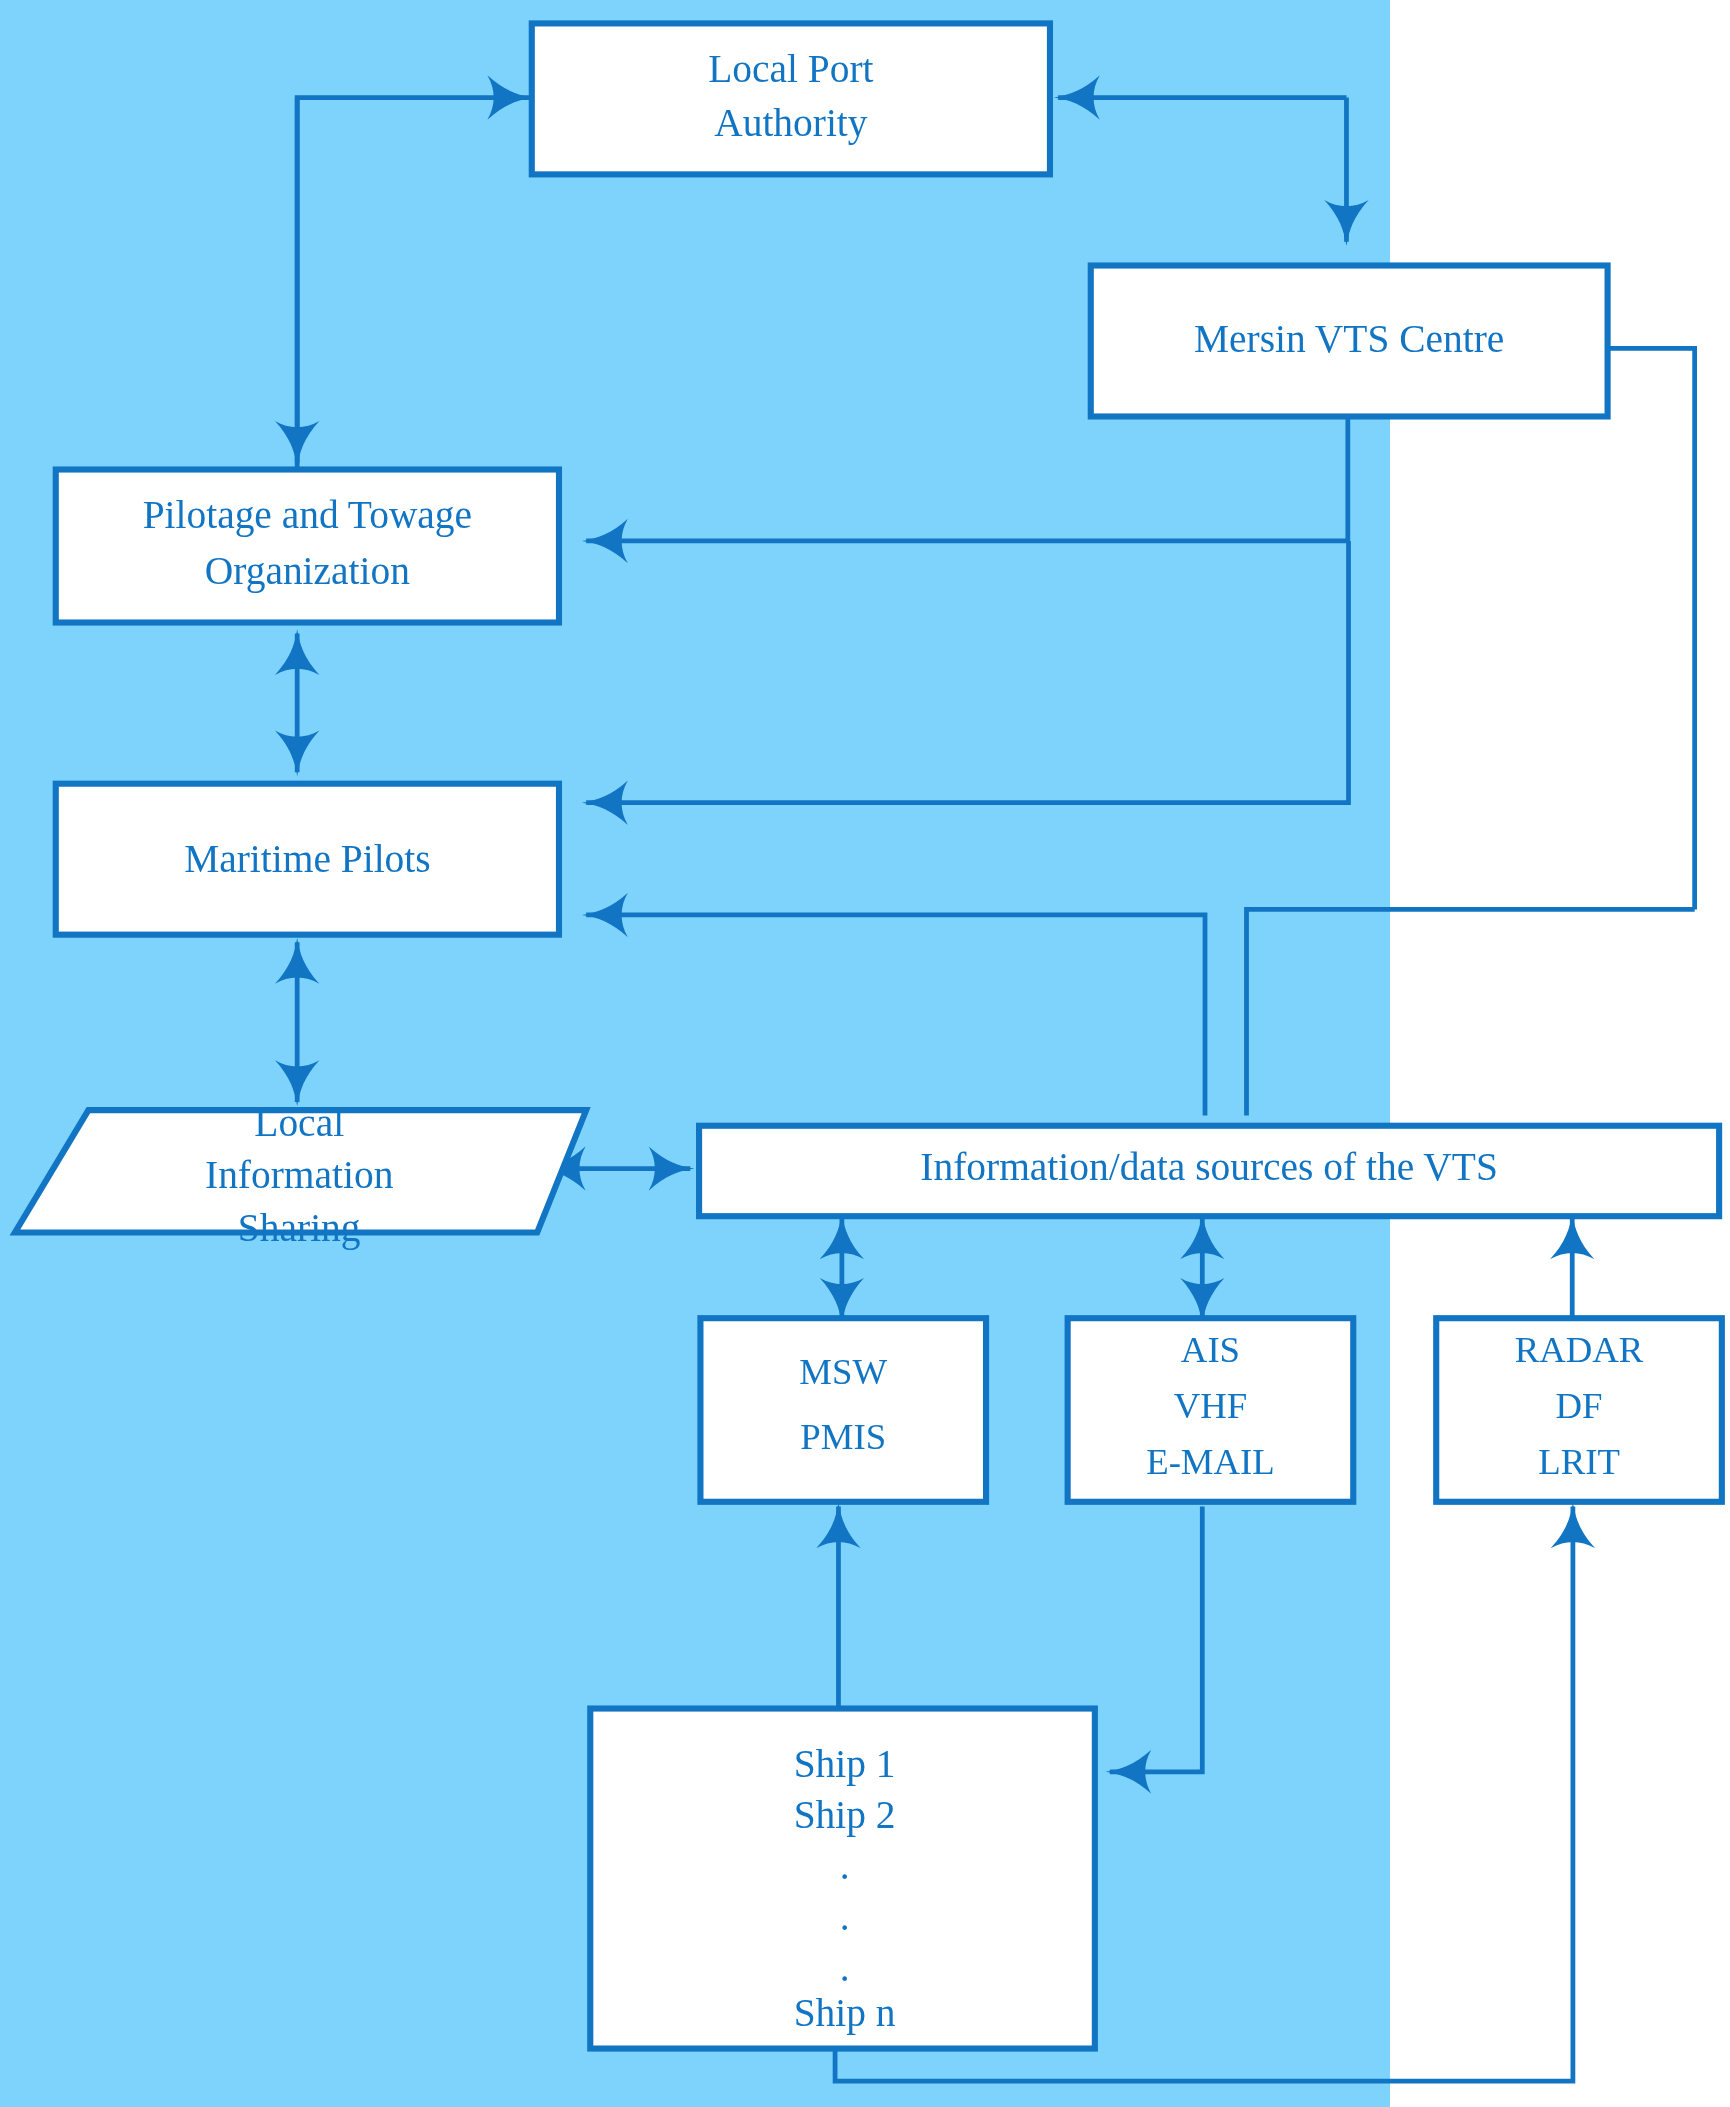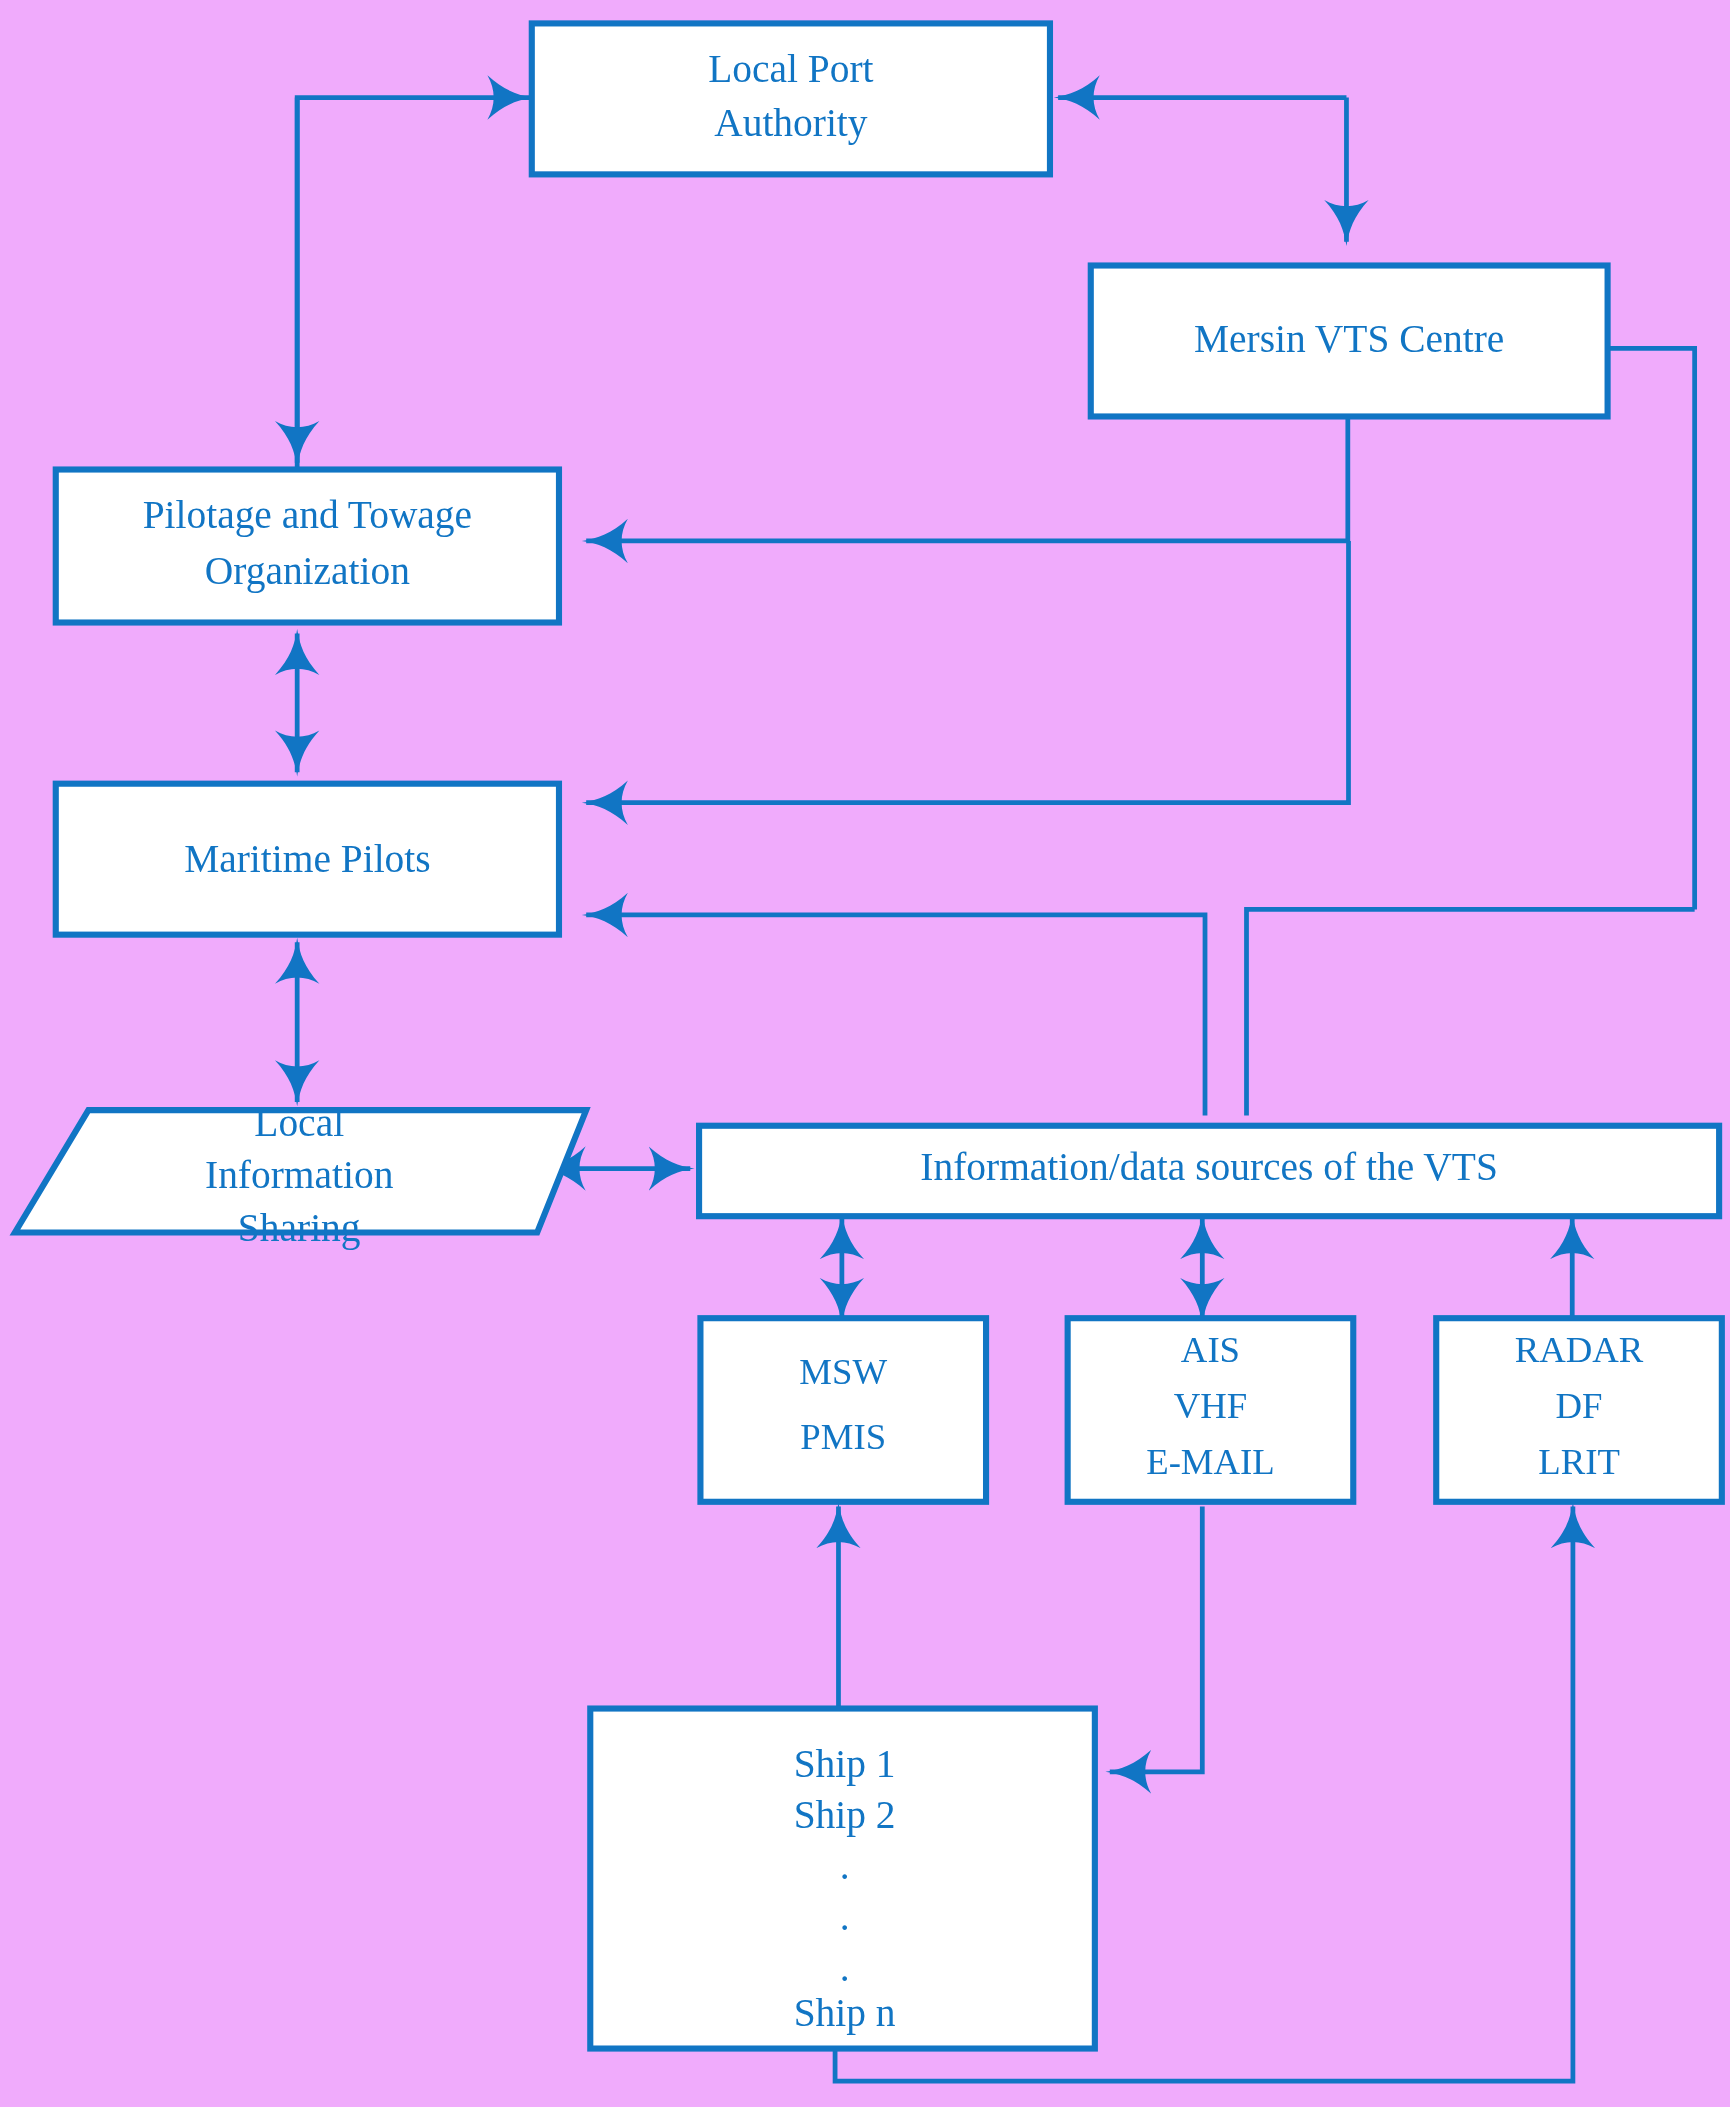--- a/index.html
+++ b/index.html
@@ -2,23 +2,23 @@
 <html style="font-size:11px"><head>
 <meta charset="utf-8">
 <style>
   html, body {
     margin: 0;
     padding: 0;
     background: #ffffff;
   }
   #canvas {
     position: relative;
-    width: 1730px;
+    width: 1390px;
     height: 2108px;
-    background: #f0abfc;
+    background: #7dd3fc;
     font-family: "Liberation Serif", "DejaVu Serif", serif;
   }
   svg.diagram {
     position: absolute;
     left: 0;
     top: 0;
     width: 1730px;
     height: 2108px;
   }
   .node-label {

